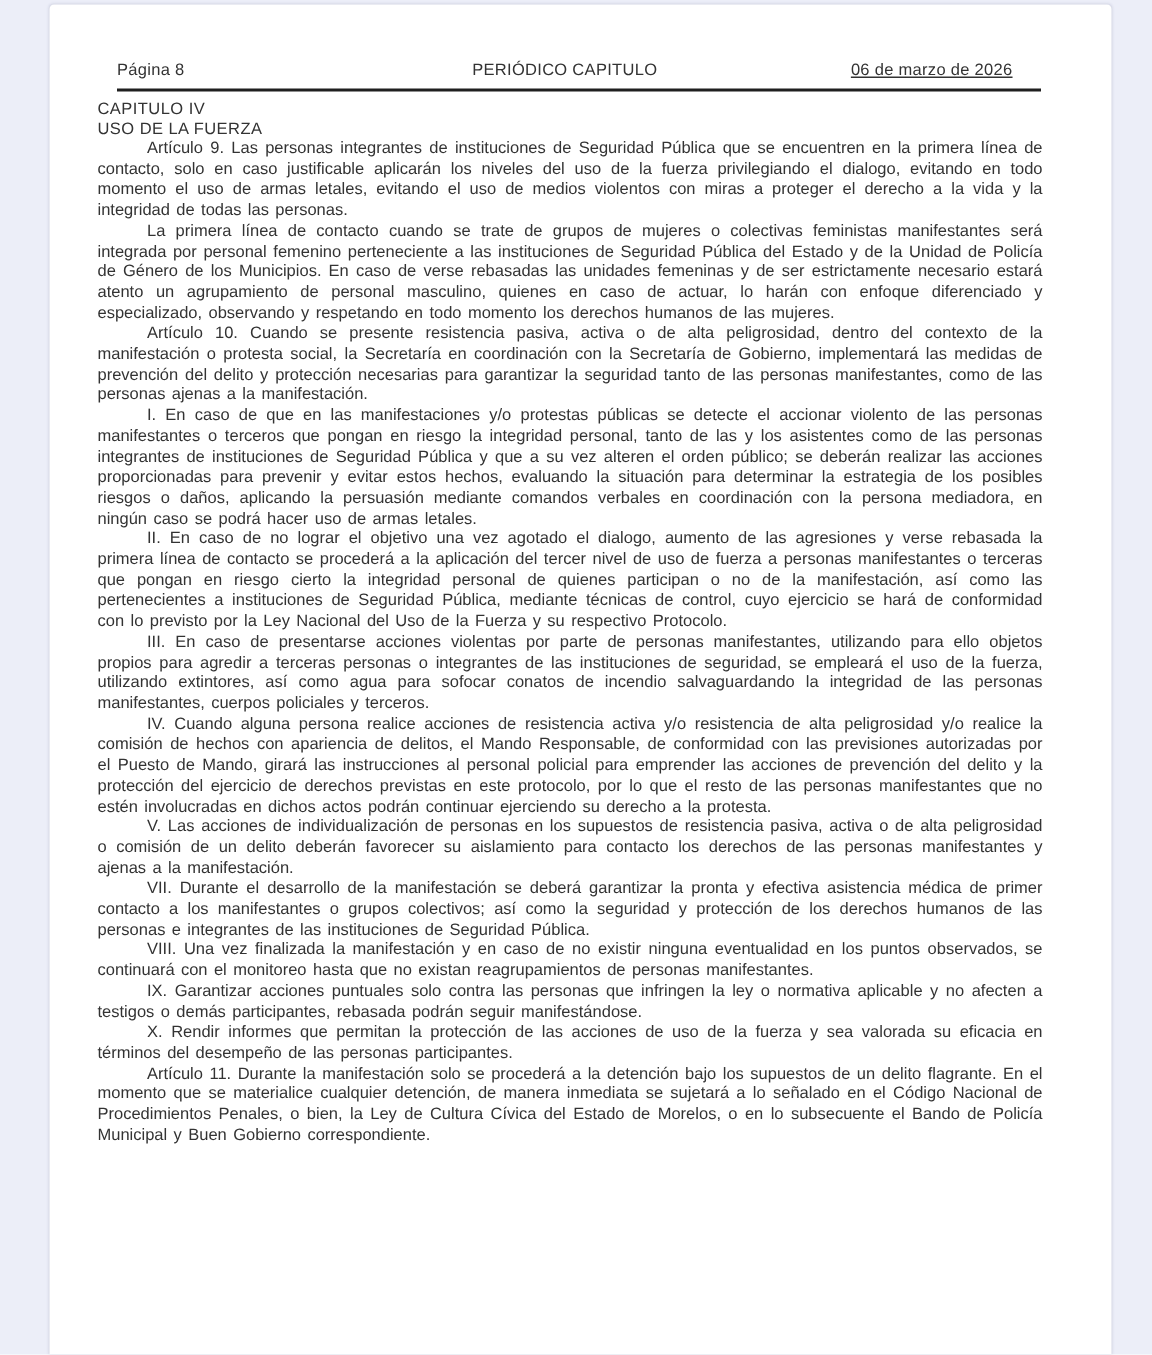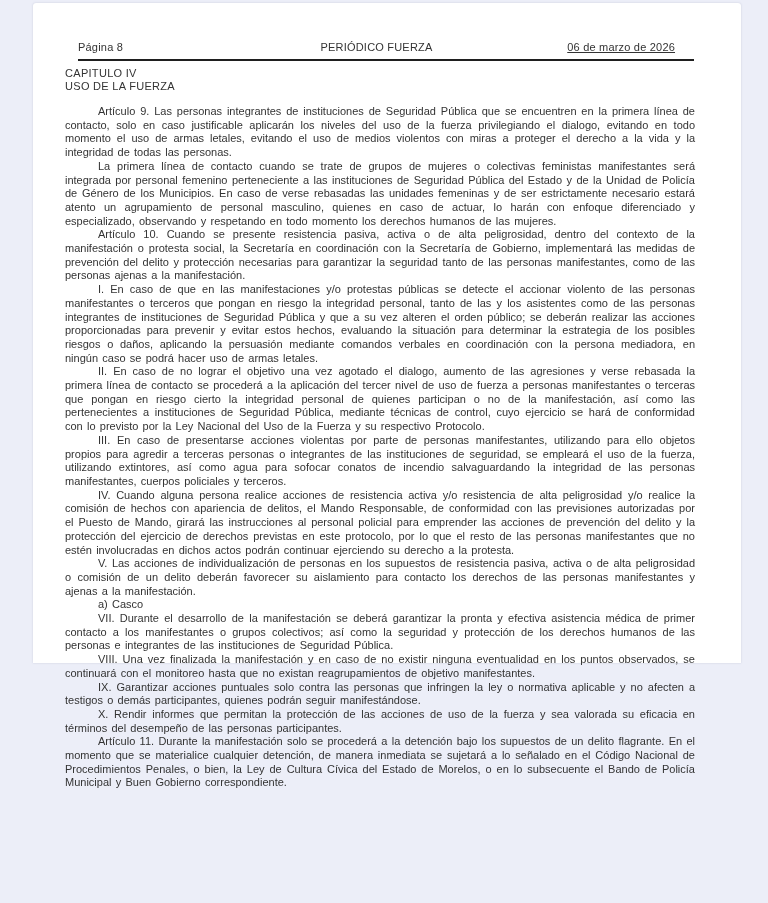--- a/index.html
+++ b/index.html
@@ -16,21 +16,21 @@
   .stage {
     position: relative;
     width: 768px;
     height: 903px;
   }
   .paper {
     position: absolute;
     left: 33px;
     top: 3px;
     width: 708px;
-    height: 660px;
+    height: 900px;
     background: var(--paper, #ffffff);
     border-radius: 3px 3px 0 0;
     box-shadow: 0 0 2px rgba(90,95,130,0.25);
     box-sizing: border-box;
     padding: 38px 46px 20px 32px;
   }
   .header-block {
     margin: 0 1px 0 13px;
   }
   .header-row {
@@ -64,21 +64,21 @@
     margin-top: 6px;
     font-size: 11px;
     line-height: 13px;
     color: var(--ink, #333333);
     letter-spacing: 0.3px;
   }
   .chapter-subject {
     margin-top: 0;
   }
   .doc-body {
-    margin-top: 12px;
+    margin-top: 0;
   }
   .doc-body p {
     margin: 0;
     font-size: 11px;
     line-height: 13.7px;
     color: var(--ink, #333333);
     text-align: justify;
     text-justify: inter-word;
     text-indent: 33px;
     word-spacing: 1.2px;
@@ -86,40 +86,39 @@
 </style>
 </head>
 <body style="--bg: #eceef8; --paper: #ffffff; --ink: #333333; --rule: #1f1f1f;">
 
 <div class="stage">
   <div class="paper">
 
     <div class="header-block">
       <div class="header-row">
         <span class="h-left">Página 8</span>
-        <span class="h-center">PERIÓDICO FUERZA</span>
+        <span class="h-center">PERIÓDICO CAPITULO</span>
         <span class="h-right">06 de marzo de 2026</span>
       </div>
       <div class="header-rule"></div>
     </div>
 
     <div class="chapter-heading">CAPITULO IV</div>
     <div class="chapter-heading chapter-subject">USO DE LA FUERZA</div>
 
     <div class="doc-body" id="doc-body">
         <p>Artículo 9. Las personas integrantes de instituciones de Seguridad Pública que se encuentren en la primera línea de contacto, solo en caso justificable aplicarán los niveles del uso de la fuerza privilegiando el dialogo, evitando en todo momento el uso de armas letales, evitando el uso de medios violentos con miras a proteger el derecho a la vida y la integridad de todas las personas.</p>
         <p>La primera línea de contacto cuando se trate de grupos de mujeres o colectivas feministas manifestantes será integrada por personal femenino perteneciente a las instituciones de Seguridad Pública del Estado y de la Unidad de Policía de Género de los Municipios. En caso de verse rebasadas las unidades femeninas y de ser estrictamente necesario estará atento un agrupamiento de personal masculino, quienes en caso de actuar, lo harán con enfoque diferenciado y especializado, observando y respetando en todo momento los derechos humanos de las mujeres.</p>
         <p>Artículo 10. Cuando se presente resistencia pasiva, activa o de alta peligrosidad, dentro del contexto de la manifestación o protesta social, la Secretaría en coordinación con la Secretaría de Gobierno, implementará las medidas de prevención del delito y protección necesarias para garantizar la seguridad tanto de las personas manifestantes, como de las personas ajenas a la manifestación.</p>
         <p>I. En caso de que en las manifestaciones y/o protestas públicas se detecte el accionar violento de las personas manifestantes o terceros que pongan en riesgo la integridad personal, tanto de las y los asistentes como de las personas integrantes de instituciones de Seguridad Pública y que a su vez alteren el orden público; se deberán realizar las acciones proporcionadas para prevenir y evitar estos hechos, evaluando la situación para determinar la estrategia de los posibles riesgos o daños, aplicando la persuasión mediante comandos verbales en coordinación con la persona mediadora, en ningún caso se podrá hacer uso de armas letales.</p>
         <p>II. En caso de no lograr el objetivo una vez agotado el dialogo, aumento de las agresiones y verse rebasada la primera línea de contacto se procederá a la aplicación del tercer nivel de uso de fuerza a personas manifestantes o terceras que pongan en riesgo cierto la integridad personal de quienes participan o no de la manifestación, así como las pertenecientes a instituciones de Seguridad Pública, mediante técnicas de control, cuyo ejercicio se hará de conformidad con lo previsto por la Ley Nacional del Uso de la Fuerza y su respectivo Protocolo.</p>
         <p>III. En caso de presentarse acciones violentas por parte de personas manifestantes, utilizando para ello objetos propios para agredir a terceras personas o integrantes de las instituciones de seguridad, se empleará el uso de la fuerza, utilizando extintores, así como agua para sofocar conatos de incendio salvaguardando la integridad de las personas manifestantes, cuerpos policiales y terceros.</p>
         <p>IV. Cuando alguna persona realice acciones de resistencia activa y/o resistencia de alta peligrosidad y/o realice la comisión de hechos con apariencia de delitos, el Mando Responsable, de conformidad con las previsiones autorizadas por el Puesto de Mando, girará las instrucciones al personal policial para emprender las acciones de prevención del delito y la protección del ejercicio de derechos previstas en este protocolo, por lo que el resto de las personas manifestantes que no estén involucradas en dichos actos podrán continuar ejerciendo su derecho a la protesta.</p>
         <p>V. Las acciones de individualización de personas en los supuestos de resistencia pasiva, activa o de alta peligrosidad o comisión de un delito deberán favorecer su aislamiento para contacto los derechos de las personas manifestantes y ajenas a la manifestación.</p>
-        <p>a) Casco</p>
         <p>VII. Durante el desarrollo de la manifestación se deberá garantizar la pronta y efectiva asistencia médica de primer contacto a los manifestantes o grupos colectivos; así como la seguridad y protección de los derechos humanos de las personas e integrantes de las instituciones de Seguridad Pública.</p>
-        <p>VIII. Una vez finalizada la manifestación y en caso de no existir ninguna eventualidad en los puntos observados, se continuará con el monitoreo hasta que no existan reagrupamientos de objetivo manifestantes.</p>
-        <p>IX. Garantizar acciones puntuales solo contra las personas que infringen la ley o normativa aplicable y no afecten a testigos o demás participantes, quienes podrán seguir manifestándose.</p>
+        <p>VIII. Una vez finalizada la manifestación y en caso de no existir ninguna eventualidad en los puntos observados, se continuará con el monitoreo hasta que no existan reagrupamientos de personas manifestantes.</p>
+        <p>IX. Garantizar acciones puntuales solo contra las personas que infringen la ley o normativa aplicable y no afecten a testigos o demás participantes, rebasada podrán seguir manifestándose.</p>
         <p>X. Rendir informes que permitan la protección de las acciones de uso de la fuerza y sea valorada su eficacia en términos del desempeño de las personas participantes.</p>
         <p>Artículo 11. Durante la manifestación solo se procederá a la detención bajo los supuestos de un delito flagrante. En el momento que se materialice cualquier detención, de manera inmediata se sujetará a lo señalado en el Código Nacional de Procedimientos Penales, o bien, la Ley de Cultura Cívica del Estado de Morelos, o en lo subsecuente el Bando de Policía Municipal y Buen Gobierno correspondiente.</p>
       </div>
 
   </div>
 </div>
 
 </body></html>

